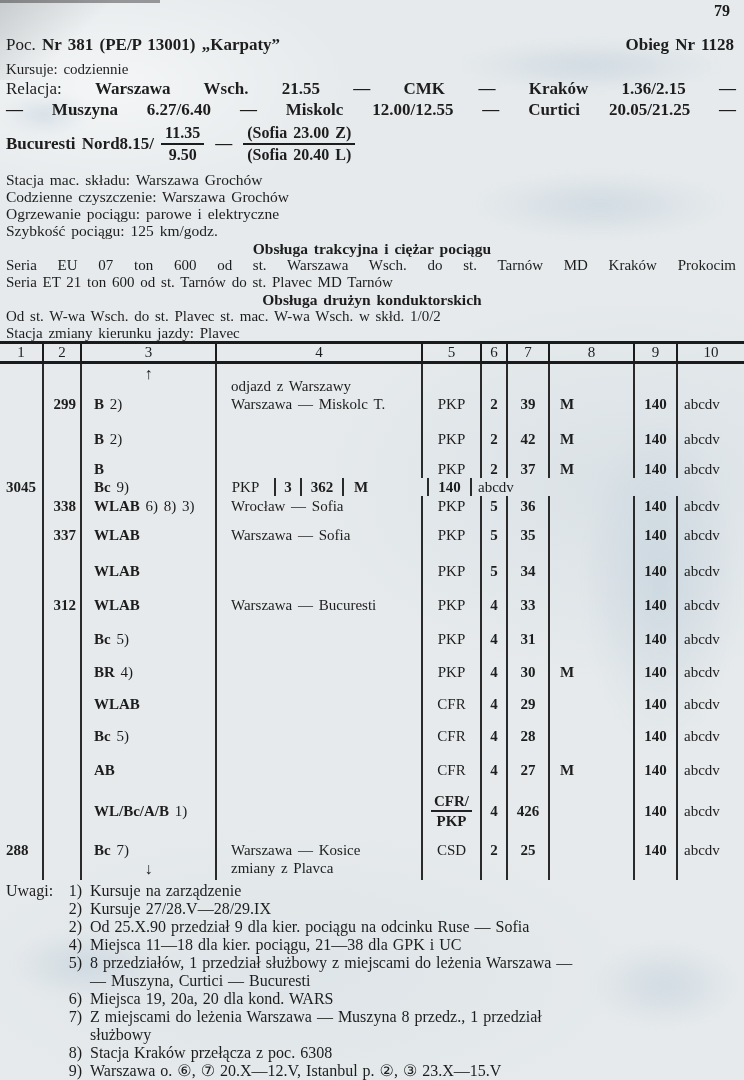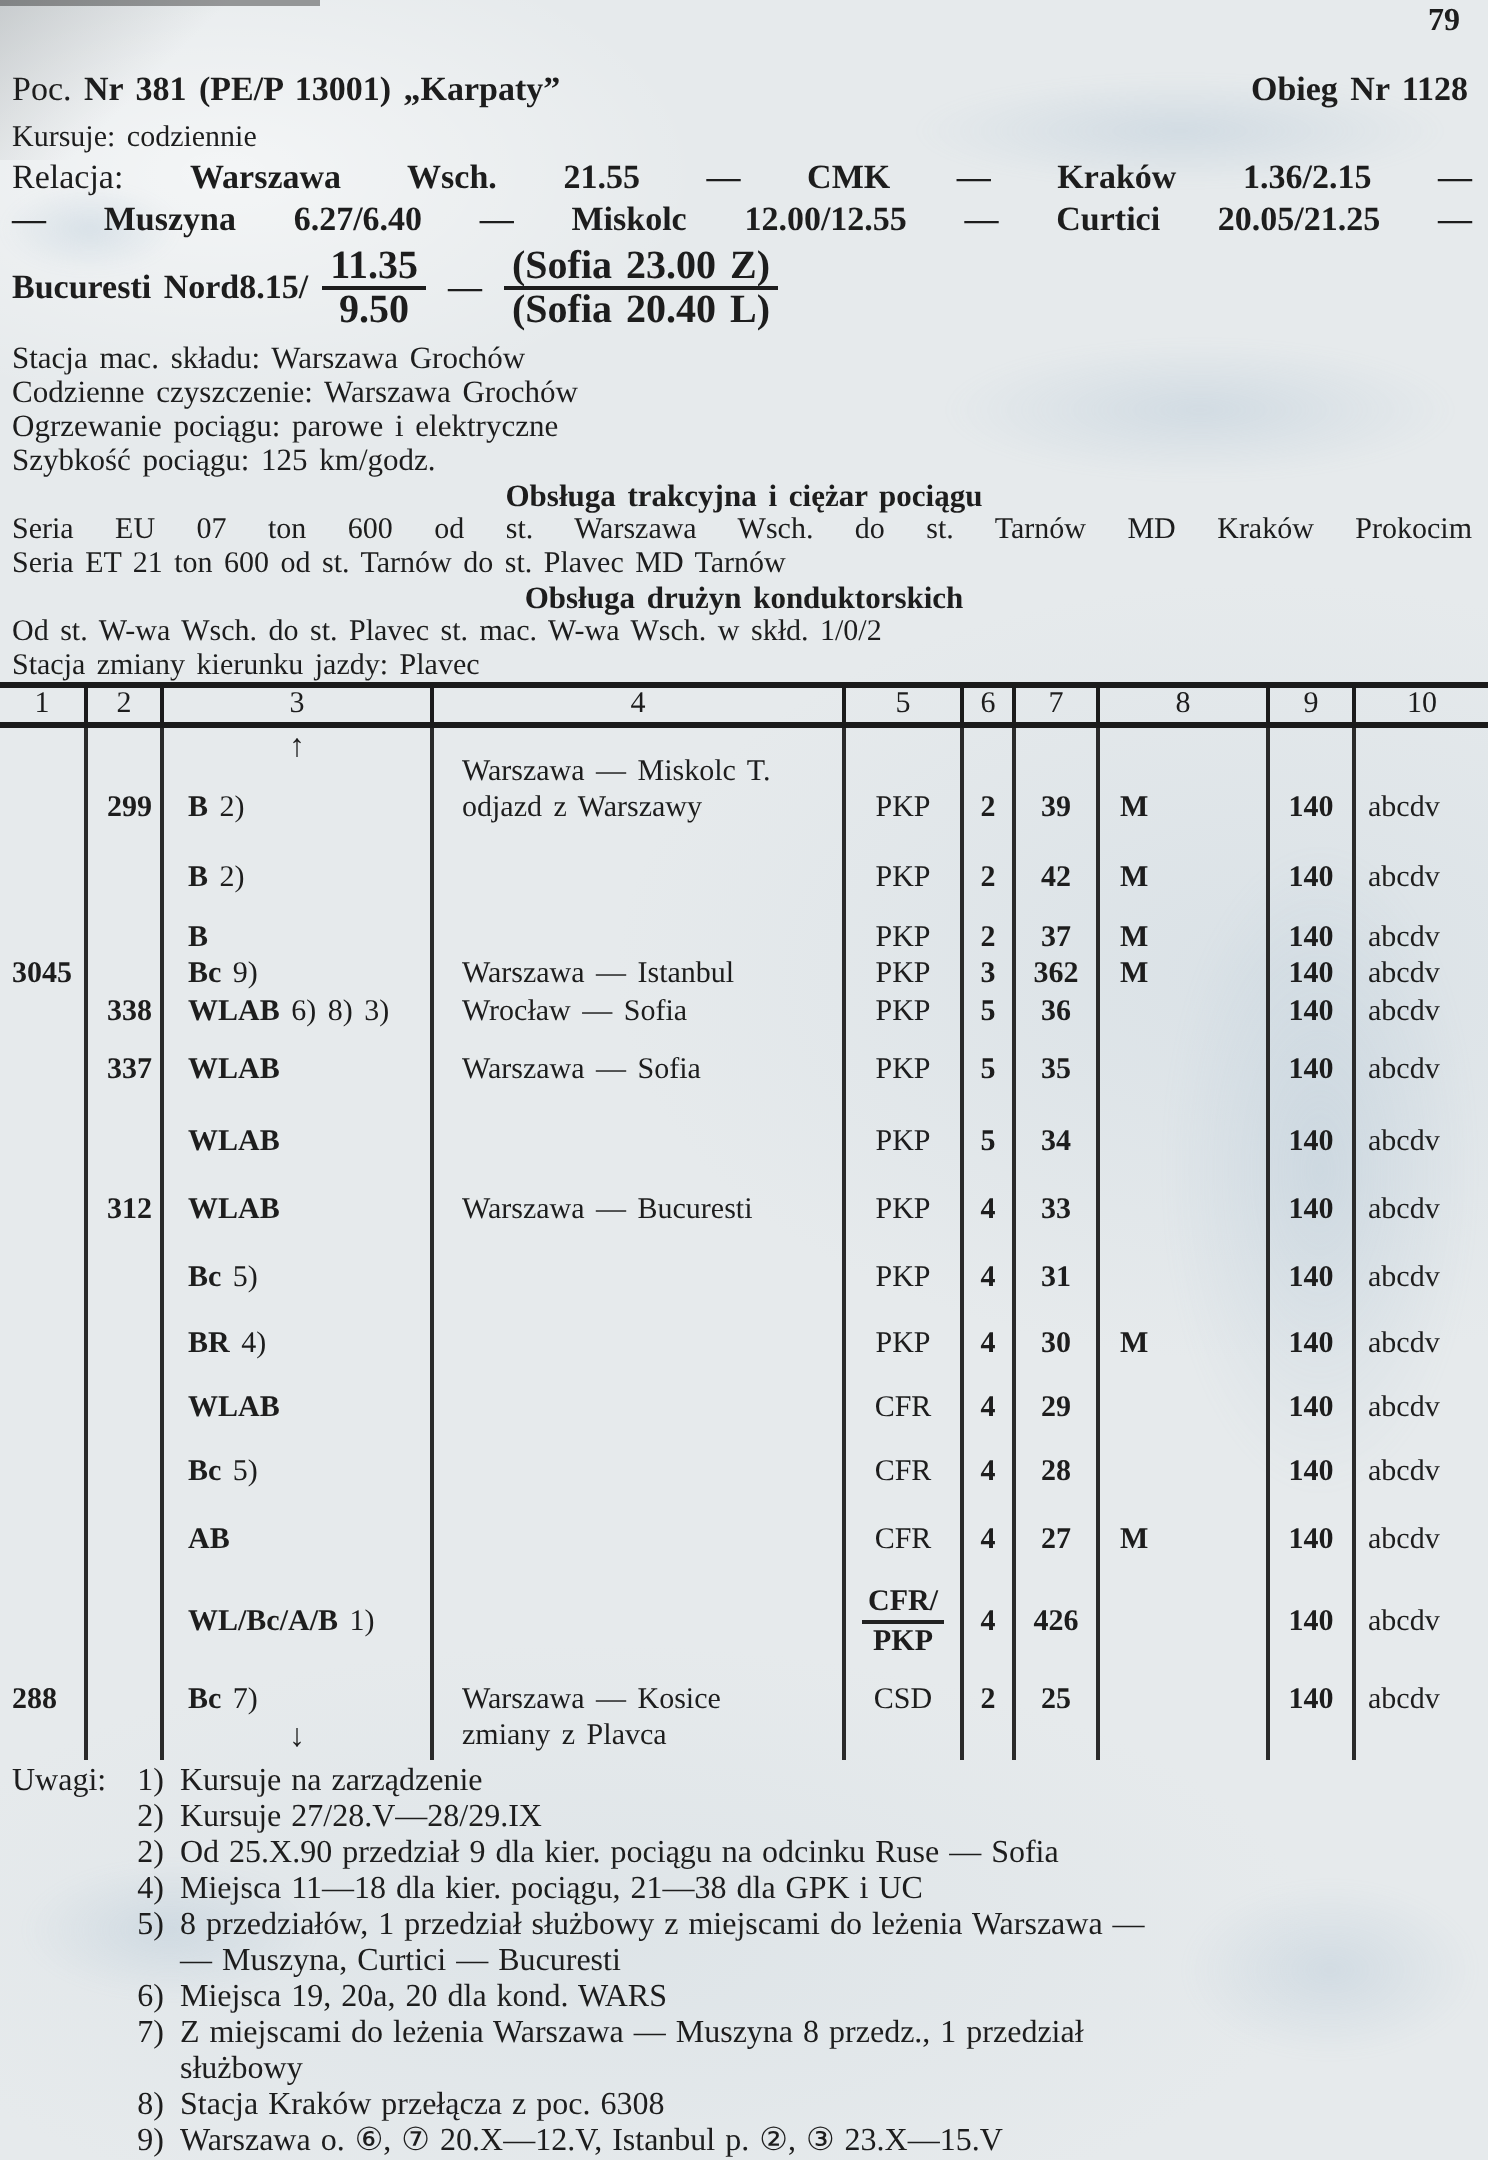--- a/index.html
+++ b/index.html
@@ -23,21 +23,21 @@
 
   .pageno{top:2px;right:14px;font-size:16px;font-weight:bold;}
   .l1{top:35px;left:6px;right:10px;display:flex;justify-content:space-between;font-size:17px;}
   .l1 .title{font-weight:bold;}
   .l1 .obieg{font-weight:bold;}
   .kursuje{top:61px;left:6px;font-size:15px;}
   .rel{left:6px;right:8px;font-size:17px;font-weight:bold;}
   .rel .lbl{font-weight:normal;}
   .just{text-align:justify;text-align-last:justify;}
   .rel3{top:120px;height:48px;display:flex;align-items:center;}
-  .frac{display:inline-flex;flex-direction:column;text-align:center;margin:0 7px;font-size:20px;line-height:20px;}
+  .frac{display:inline-flex;flex-direction:column;text-align:center;margin:0 7px;font-size:16px;line-height:20px;}
   .frac .ft{border-bottom:2px solid #1d1d1d;padding:0 4px;}
   .frac .fb{padding:0 4px;}
   .rel3 .dash{margin:0 4px;}
   .info{left:6px;font-size:15.5px;}
   .center-line{left:0;right:0;text-align:center;font-weight:bold;font-size:15.5px;}
   .plain{left:6px;right:8px;font-size:15px;}
 
   
   .tbl{position:absolute;top:341px;left:0;width:744px;}
   .thead{display:flex;height:23px;border-top:3px solid #1b1b1b;border-bottom:3px solid #1b1b1b;box-sizing:border-box;}
@@ -148,22 +148,22 @@
         <div class="trow va-end" style="height: 54px;">
           <div class="c c1"></div>
           <div class="c c2">
             <span>299</span>
           </div>
           <div class="c c3">
             <div class="arr arr-top">↑</div>
             <div class="typeline"><span class="typ">B</span> <span class="note">2)</span></div>
           </div>
           <div class="c c4">
+            <div>odjazd z Warszawy</div>
             <div>Warszawa — Miskolc T.</div>
-            <div>odjazd z Warszawy</div>
           </div>
           <div class="c c5">
             <span>PKP</span>
           </div>
           <div class="c c6">
             <span>2</span>
           </div>
           <div class="c c7">
             <span>39</span>
           </div>
@@ -229,23 +229,20 @@
             <span>abcdv</span>
           </div>
         </div>
         <div class="trow va-center compact" style="height: 18px;">
           <div class="c c1">
             <span>3045</span>
           </div>
           <div class="c c2"></div>
           <div class="c c3">
             <div class="typeline"><span class="typ">Bc</span> <span class="note">9)</span></div>
-          </div>
-          <div class="c c4">
-            <div>Warszawa — Istanbul</div>
           </div>
           <div class="c c5">
             <span>PKP</span>
           </div>
           <div class="c c6">
             <span>3</span>
           </div>
           <div class="c c7">
             <span>362</span>
           </div>

